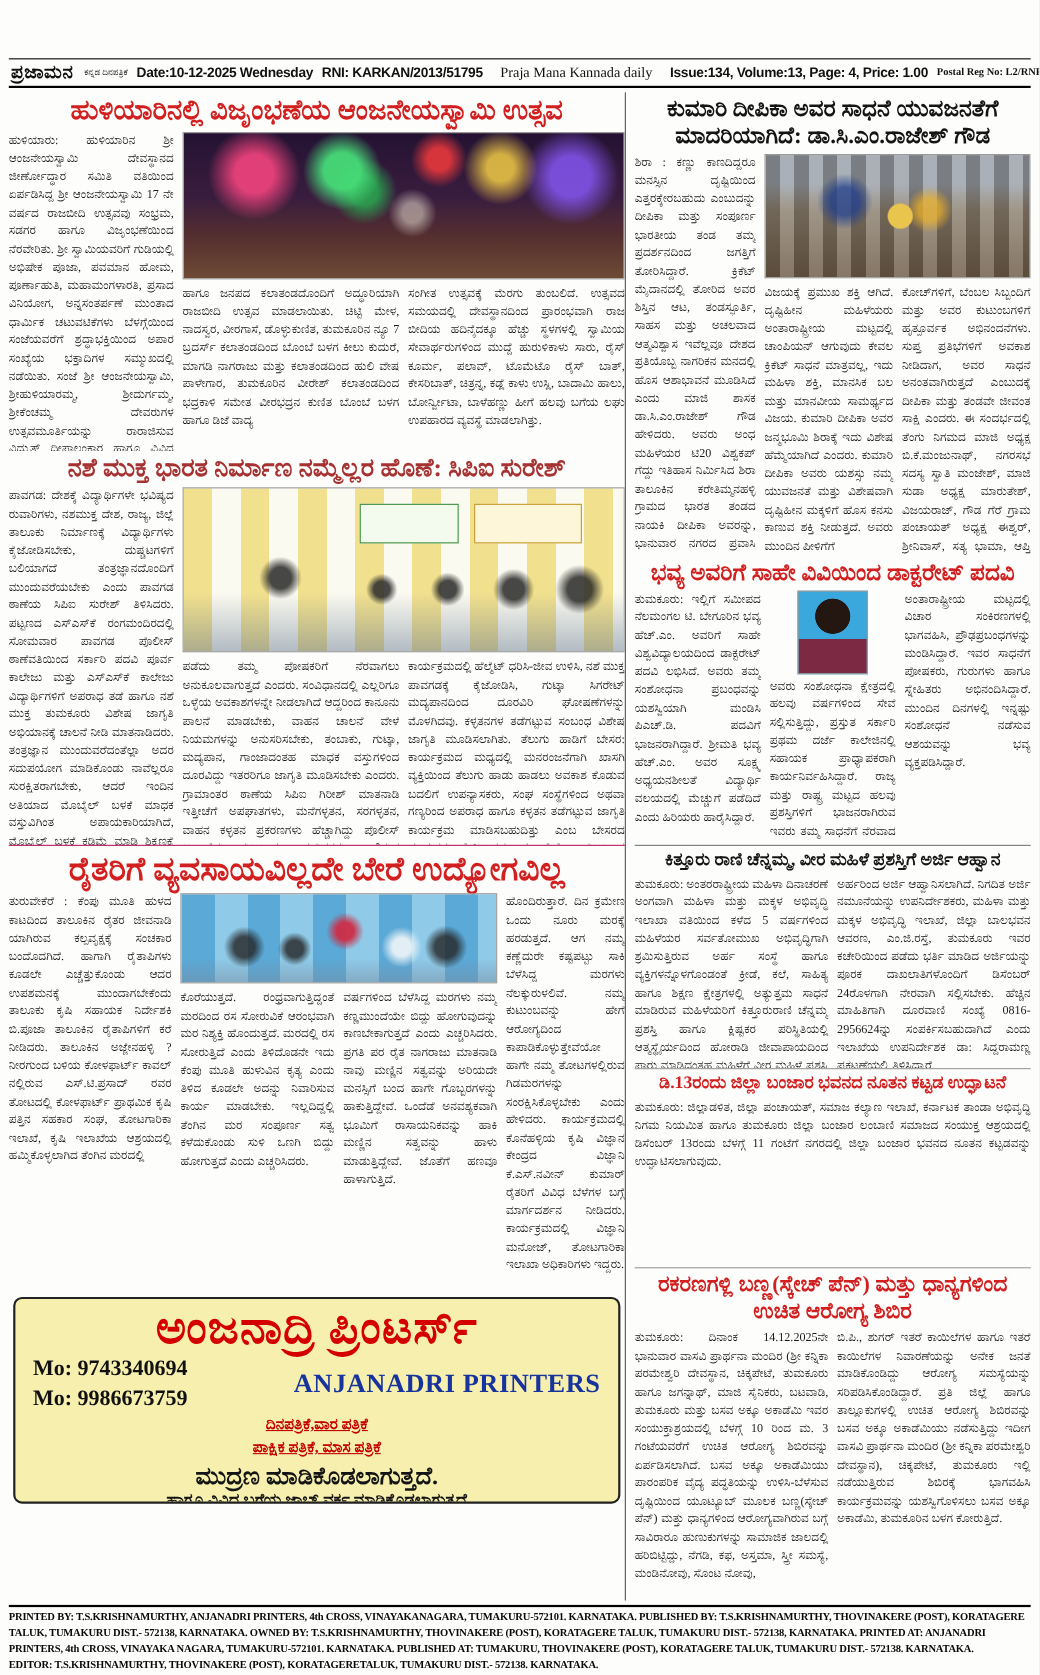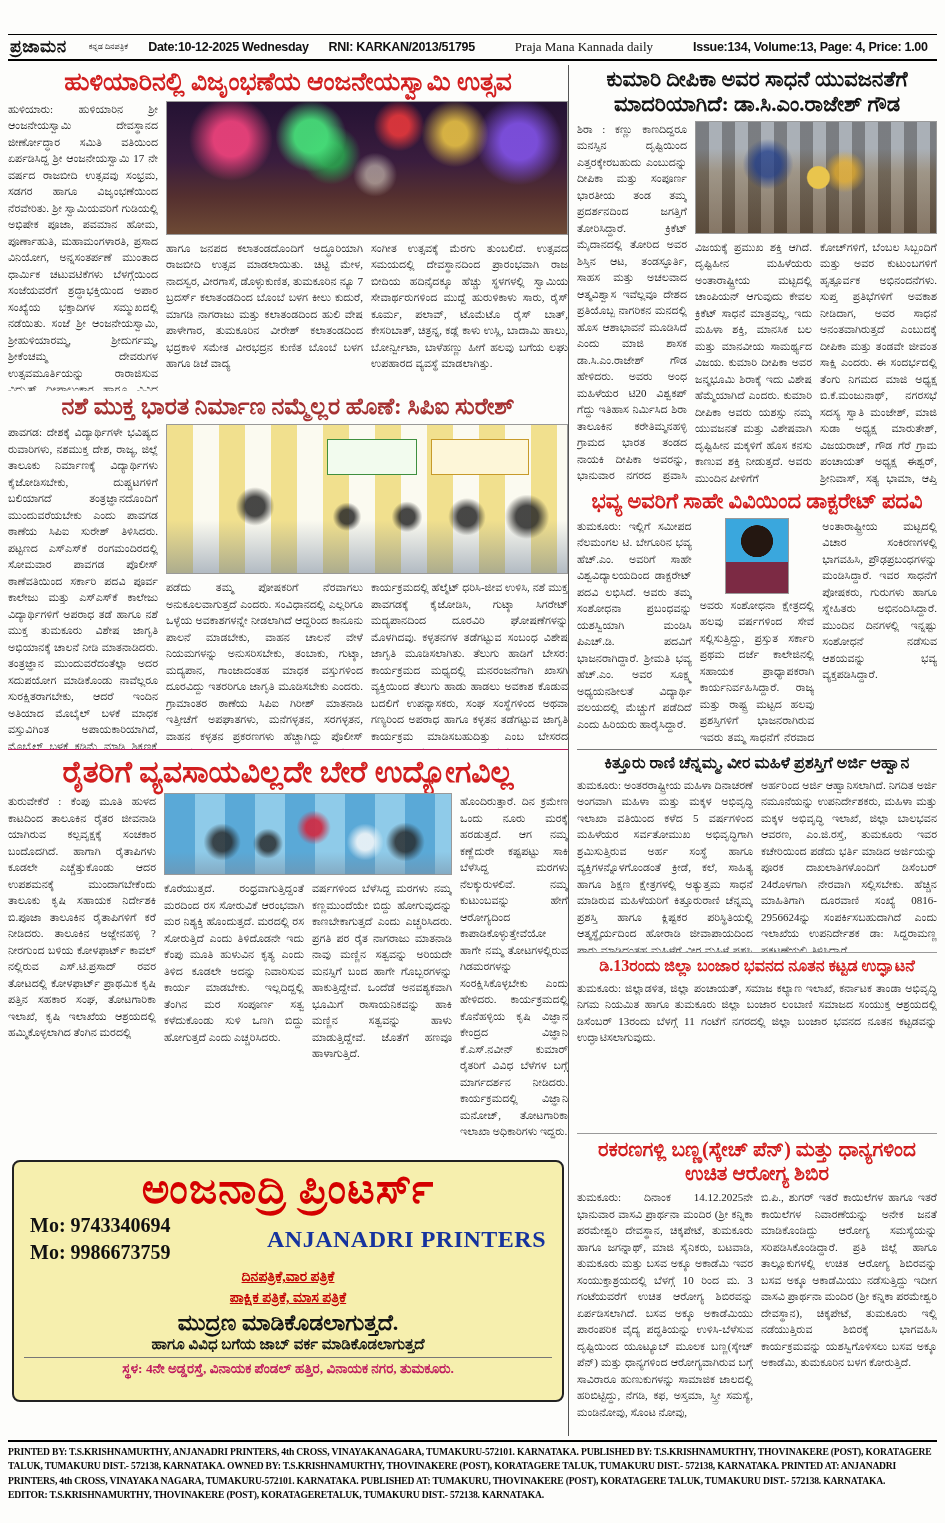--- a/index.html
+++ b/index.html
@@ -2,22 +2,22 @@
 <html><head>
 <meta charset="utf-8">
 <style>
   html,body{margin:0;padding:0;background:#e8e8e8;}
   .page{
     position:relative;width:945px;height:1523px;margin:0 auto;background:#fdfdfb;
     font-family:"Liberation Serif", serif;color:#111;overflow:hidden;
   }
   
   .masthead{
-    margin:34px 8px 4px 8px;border-top:1px solid #000;border-bottom:2px solid #000;
-    display:flex;align-items:center;gap:20px;padding:2px 2px;white-space:nowrap;
+    margin:53px 8px 4px 8px;border-top:1px solid #000;border-bottom:2px solid #000;
+    display:flex;align-items:center;gap:8px;padding:2px 2px;white-space:nowrap;
   }
   .mh-logo{font-size:17px;font-weight:bold;letter-spacing:.5px;}
   .mh-tagline{font-size:8px;margin-left:2px;}
   .mh-date,.mh-rni,.mh-issue{font-size:12.5px;font-weight:bold;font-family:"Liberation Sans",sans-serif;letter-spacing:-0.3px;}
   .mh-title-en{font-size:13px;font-family:"Liberation Serif",serif;}
   .mh-postal{font-size:9.5px;font-weight:bold;}
   .mh-spacer{flex:1;}
   
   .content{display:flex;margin:0 8px;}
   .col-left{width:560px;flex:0 0 560px;}
@@ -105,21 +105,21 @@
   .art-banjara{height:178px;border-top:1px solid #999;padding-top:2px;}
   .art-banjara .hl{font-size:16px;color:#d21f1f;}
   .art-health{height:300px;border-top:1px solid #999;padding-top:2px;}
   .art-health .hl{font-size:20px;}
   .w150{width:150px;flex:0 0 150px;}
   .w146{width:110px;flex:0 0 110px;}
   .grow{flex:1;min-width:0;display:flex;flex-direction:column;gap:5px;}
   .half{flex:1;min-width:0;}
   
   .ad-box{
-    margin:8px 4px 0 4px;height:242px;background:#f6efae;border:2px solid #222;border-radius:8px;
+    margin:8px 4px 0 4px;height:188px;background:#f6efae;border:2px solid #222;border-radius:8px;
     overflow:hidden;text-align:center;padding:4px 10px;box-sizing:border-box;
   }
   .ad-kn-name{color:#d40000;font-size:42px;font-weight:bold;line-height:1.1;letter-spacing:1px;}
   .ad-midrow{display:flex;align-items:center;justify-content:space-between;padding:0 6px;}
   .ad-phones{text-align:left;font-size:20px;font-weight:bold;color:#111;line-height:1.35;}
   .ad-en-name{color:#16339e;font-size:24px;font-weight:bold;letter-spacing:.5px;}
   .ad-line-red{color:#c40000;font-size:14px;font-weight:bold;text-decoration:underline;line-height:1.5;}
   .ad-line-big{font-size:22px;font-weight:bold;color:#141414;margin-top:2px;}
   .ad-line-med{font-size:15px;font-weight:bold;color:#141414;}
   .ad-loc{border-top:1px solid #777;margin-top:4px;padding-top:3px;font-size:13.5px;font-weight:bold;color:#be185d;}

